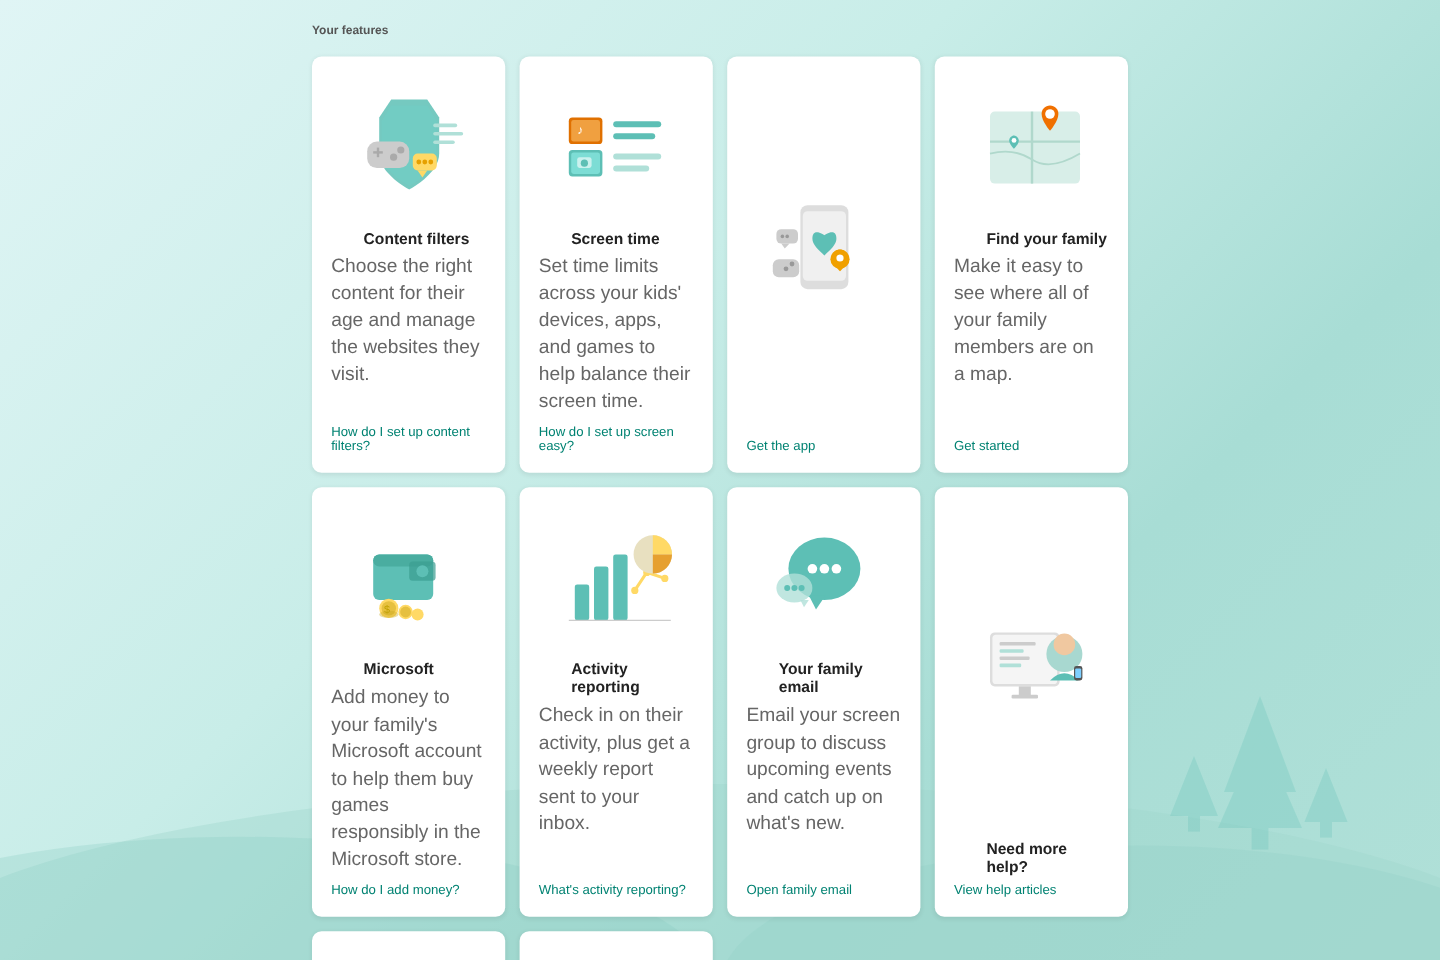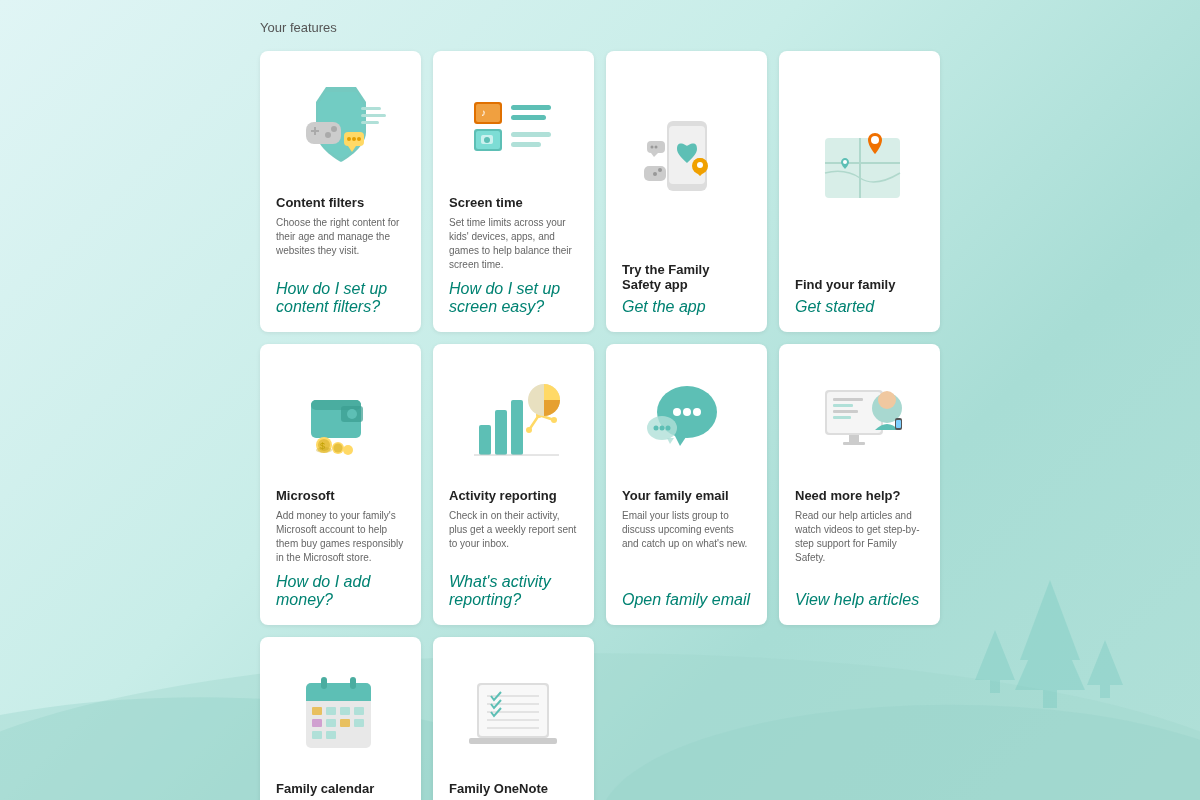--- a/index.html
+++ b/index.html
@@ -15,24 +15,24 @@
 
     .main-container {
       position: relative;
       z-index: 1;
       padding: 20px 260px 20px 260px;
       height: 800px;
       overflow-y: auto;
     }
 
     .page-title {
-      font-size: 13px;
+      font-size: 10px;
       color: #555;
       margin-bottom: 16px;
-      font-weight: 400;
+      font-weight: 700;
     }
 
     .features-grid {
       display: grid;
       grid-template-columns: repeat(4, 1fr);
       gap: 12px;
     }
 
     .feature-card {
       background: #fff;
@@ -51,36 +51,36 @@
       justify-content: center;
       min-height: 120px;
       margin-bottom: 8px;
     }
 
     .card-title {
       font-size: 13px;
       font-weight: 600;
       color: #222;
       margin-bottom: 6px;
+      margin-left: 27px;
     }
 
     .card-description {
-      font-size: 10px;
+      font-size: 16px;
       color: #666;
       line-height: 1.4;
       flex-grow: 1;
       margin-bottom: 8px;
     }
 
     .card-link {
-      font-size: 16px;
+      font-size: 11px;
       color: #008272;
       cursor: pointer;
       text-decoration: none;
-      font-style: italic;
     }
 
     
     svg { overflow: visible; }
 
     
     .hill-svg {
       position: absolute;
       bottom: 0;
       left: 0;
@@ -185,21 +185,20 @@
           <rect x="15" y="30" width="18" height="12" rx="4" fill="#ccc"></rect>
           <polygon points="19,42 22,46 26,42" fill="#ccc"></polygon>
           <circle cx="20" cy="36" r="1.5" fill="#999"></circle>
           <circle cx="24" cy="36" r="1.5" fill="#999"></circle>
 
           <rect x="12" y="55" width="22" height="15" rx="5" fill="#ccc"></rect>
           <circle cx="28" cy="59" r="2" fill="#999"></circle>
           <circle cx="23" cy="63" r="2" fill="#999"></circle>
         </svg>
       </div>
-      <div class="card-title">Try the Family Safety app</div>
       <a class="card-link">Get the app</a>
     </div>
 
     <div class="feature-card">
       <div class="card-illustration">
         <svg width="110" height="100" viewBox="0 0 110 100">
 
           <rect x="20" y="20" width="75" height="60" rx="4" fill="#d8eee8"></rect>
 
           <line x1="20" y1="45" x2="95" y2="45" stroke="#b0d8cc" stroke-width="2"></line>
@@ -207,20 +206,21 @@
           <path d="M20,55 Q40,50 55,60 Q70,70 95,55" stroke="#b0d8cc" stroke-width="1.5" fill="none"></path>
 
           <path d="M70,15 C66,15 63,18 63,22 C63,28 70,36 70,36 C70,36 77,28 77,22 C77,18 74,15 70,15Z" fill="#f07000"></path>
           <circle cx="70" cy="22" r="4" fill="white"></circle>
 
           <path d="M40,40 C38,40 36,42 36,44 C36,47 40,51 40,51 C40,51 44,47 44,44 C44,42 42,40 40,40Z" fill="#5dbfb5"></path>
           <circle cx="40" cy="44" r="2" fill="white"></circle>
         </svg>
       </div>
       <div class="card-title">Find your family</div>
+      <div class="card-description">Make it easy to see where all of your family members are on a map.</div>
       <a class="card-link">Get started</a>
     </div>
 
     <div class="feature-card">
       <div class="card-illustration">
         <svg width="110" height="100" viewBox="0 0 110 100">
 
           <rect x="25" y="30" width="50" height="38" rx="5" fill="#5dbfb5"></rect>
           <rect x="25" y="30" width="50" height="10" rx="5" fill="#4aada0"></rect>
           <rect x="55" y="36" width="22" height="16" rx="3" fill="#3a9d90" opacity="0.7"></rect>
@@ -278,21 +278,21 @@
           <circle cx="65" cy="42" r="4" fill="white"></circle>
 
           <ellipse cx="30" cy="58" rx="15" ry="12" fill="#b0e0d8" opacity="0.8"></ellipse>
           <polygon points="35,68 38,74 42,68" fill="#b0e0d8" opacity="0.8"></polygon>
           <circle cx="24" cy="58" r="2.5" fill="#5dbfb5"></circle>
           <circle cx="30" cy="58" r="2.5" fill="#5dbfb5"></circle>
           <circle cx="36" cy="58" r="2.5" fill="#5dbfb5"></circle>
         </svg>
       </div>
       <div class="card-title">Your family email</div>
-      <div class="card-description">Email your lists group to discuss upcoming events and catch up on what's new.</div>
+      <div class="card-description">Email your screen group to discuss upcoming events and catch up on what's new.</div>
       <a class="card-link">Open family email</a>
     </div>
 
     <div class="feature-card">
       <div class="card-illustration">
         <svg width="110" height="100" viewBox="0 0 110 100">
 
           <rect x="20" y="20" width="58" height="45" rx="4" fill="#ddd"></rect>
           <rect x="22" y="22" width="54" height="41" rx="3" fill="#f5f5f5"></rect>
 
@@ -308,21 +308,20 @@
 
           <circle cx="82" cy="30" r="9" fill="#f0c8a0"></circle>
 
           <path d="M70,60 Q82,48 94,60" fill="#5dbfb5"></path>
 
           <rect x="90" y="48" width="7" height="12" rx="2" fill="#555"></rect>
           <rect x="91" y="50" width="5" height="8" rx="1" fill="#7ecfff"></rect>
         </svg>
       </div>
       <div class="card-title">Need more help?</div>
-      <div class="card-description">Read our help articles and watch videos to get step-by-step support for Family Safety.</div>
       <a class="card-link">View help articles</a>
     </div>
 
     <div class="feature-card">
       <div class="card-illustration">
         <svg width="110" height="100" viewBox="0 0 110 100">
 
           <rect x="20" y="20" width="65" height="65" rx="5" fill="#e8e8e8"></rect>
           <rect x="20" y="20" width="65" height="18" rx="5" fill="#5dbfb5"></rect>
           <rect x="20" y="30" width="65" height="8" fill="#5dbfb5"></rect>

